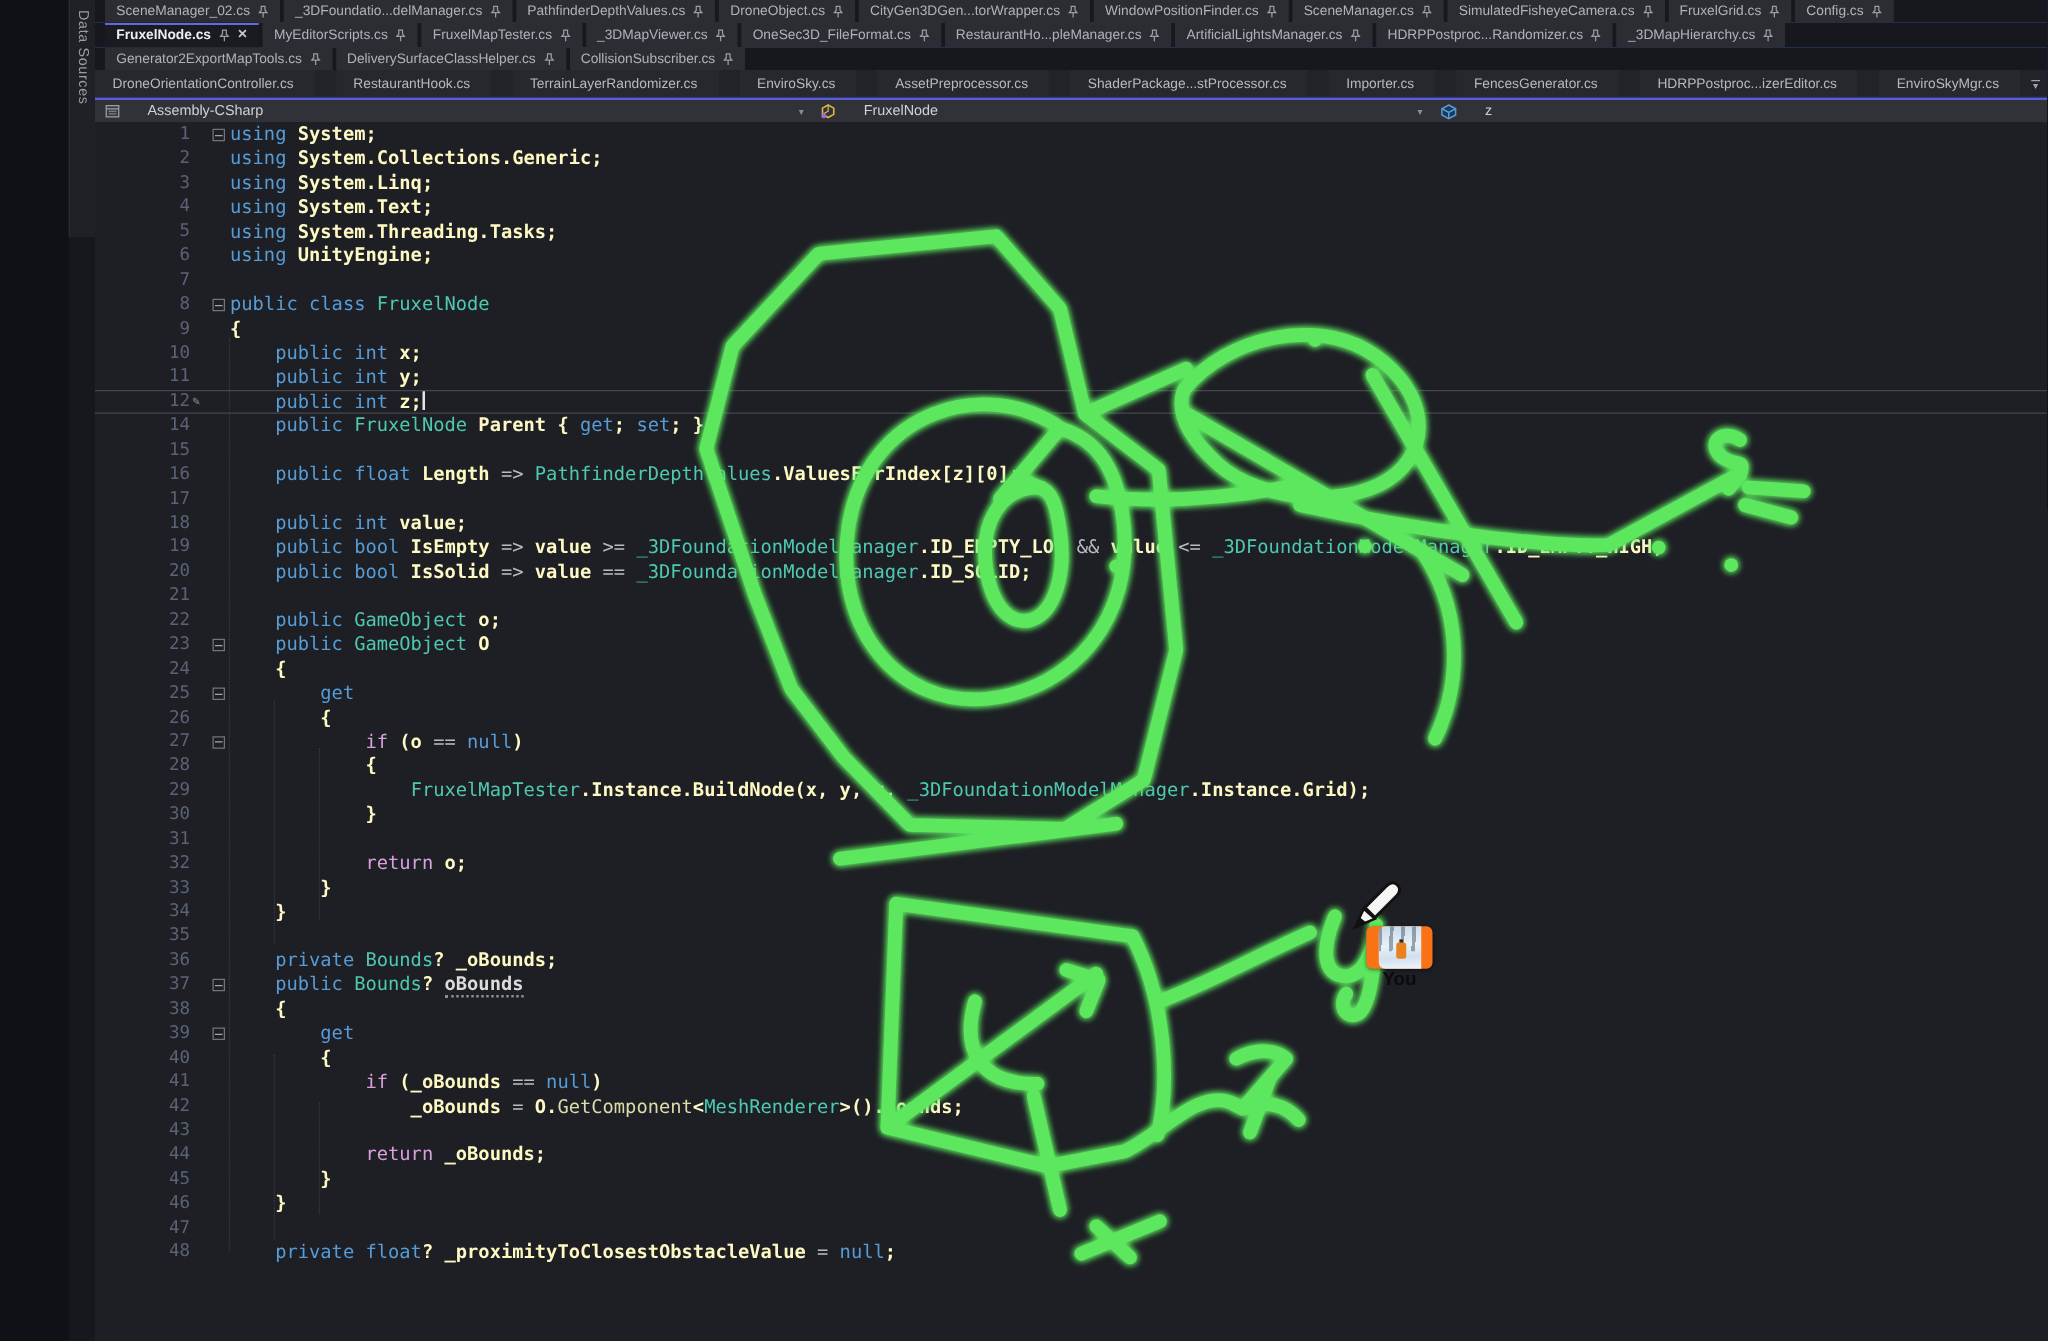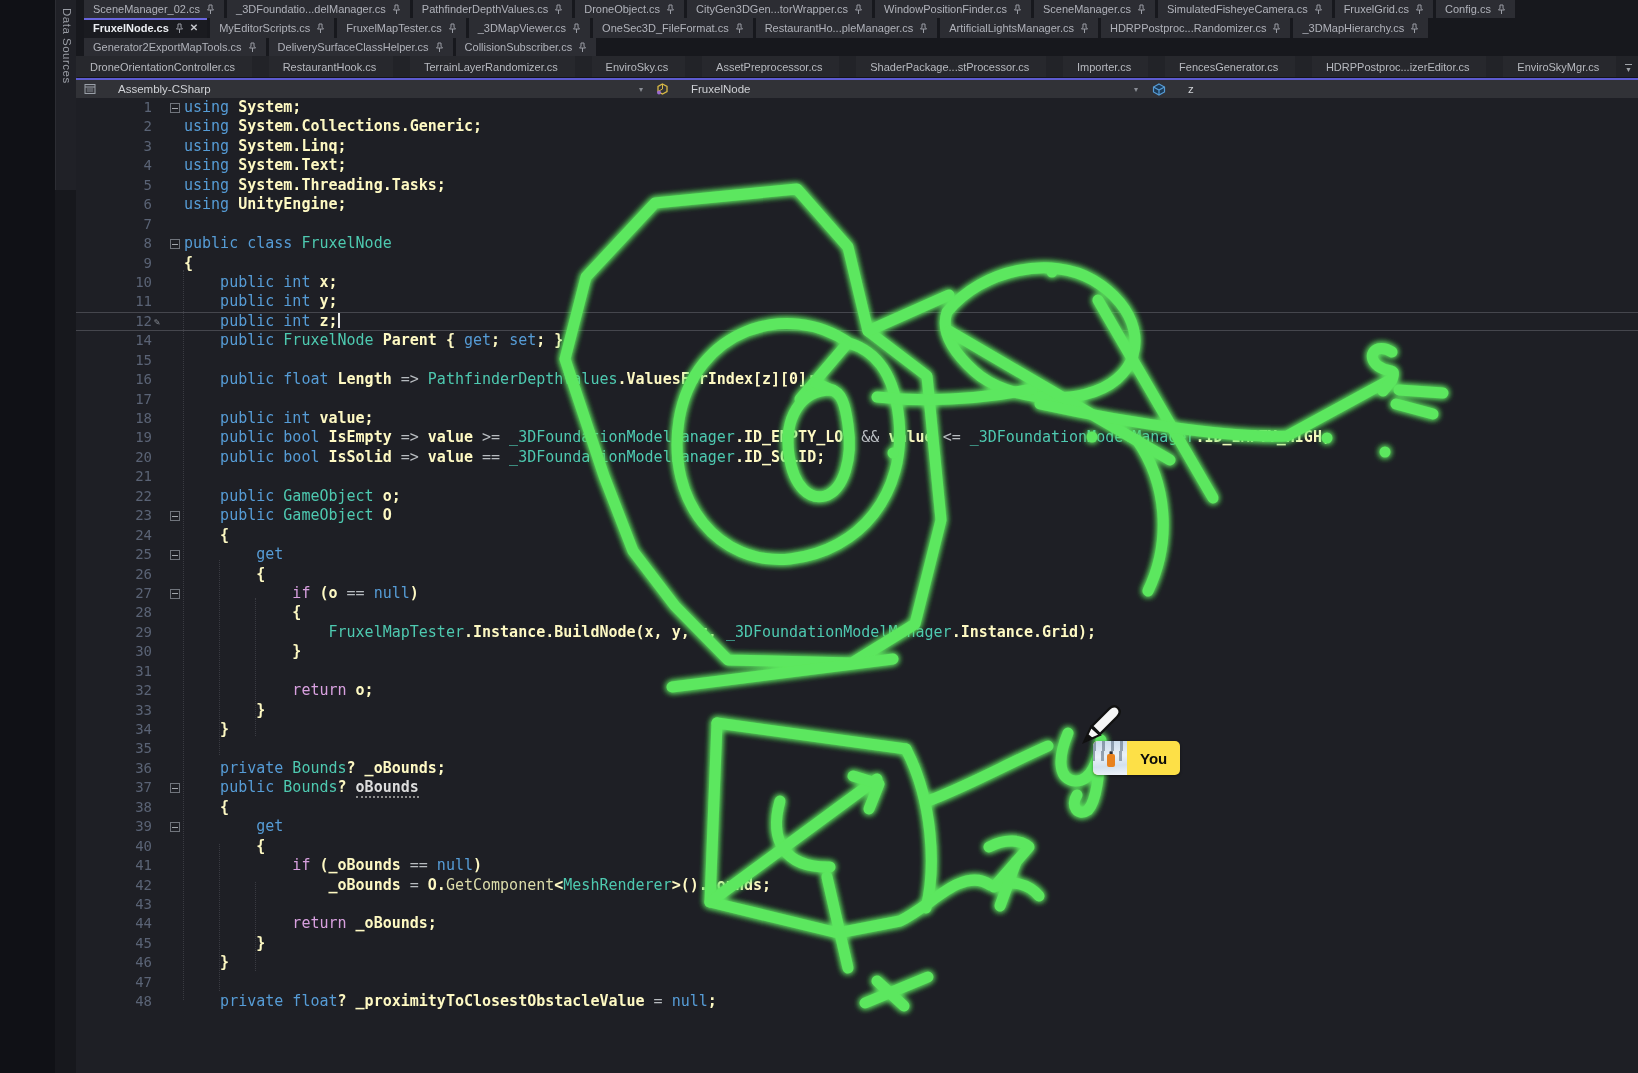--- a/index.html
+++ b/index.html
@@ -52,21 +52,21 @@
   .code .d{color:#fef9c3;font-weight:bold;}
   .code .u{color:#dcdcdc;font-weight:bold;border-bottom:2px dotted #8d8d8d;}
   .caret-bar{display:inline-block;width:2px;height:15px;background:#e6e6e6;vertical-align:-2px;}
   .guide{position:absolute;width:0;border-left:1px dotted #3a3b42;}
 
   
   #ink{position:absolute;left:0;top:0;pointer-events:none;}
 
   
   .you-pill{position:absolute;left:1093px;top:741px;height:34px;display:flex;align-items:center;
-            background:#fde047;border-radius:5px;box-shadow:0 1px 3px rgba(0,0,0,.45);}
+            background:#f97316;border-radius:5px;box-shadow:0 1px 3px rgba(0,0,0,.45);flex-direction:column;}
   .avatar{width:34px;height:34px;border-radius:5px 0 0 5px;position:relative;overflow:hidden;flex:0 0 auto;
           background:linear-gradient(175deg,#c8d9ea 0%,#e9f1f8 45%,#d2e0ee 72%,#f0f5fa 100%);}
   .avatar::before{content:"";position:absolute;left:0;top:0;right:0;height:60%;opacity:.5;
           background:repeating-linear-gradient(93deg,#44566a 0 3px,transparent 3px 9px);}
   .avatar::after{content:"";position:absolute;left:14px;top:13px;width:8px;height:13px;border-radius:2px;
           background:#e8821e;box-shadow:0 -5px 0 -2.5px #2b2b33;}
   .you-label{padding:0 13px;font-size:15px;font-weight:bold;color:#0b0b0b;}
 </style>
 </head>
 <body>

